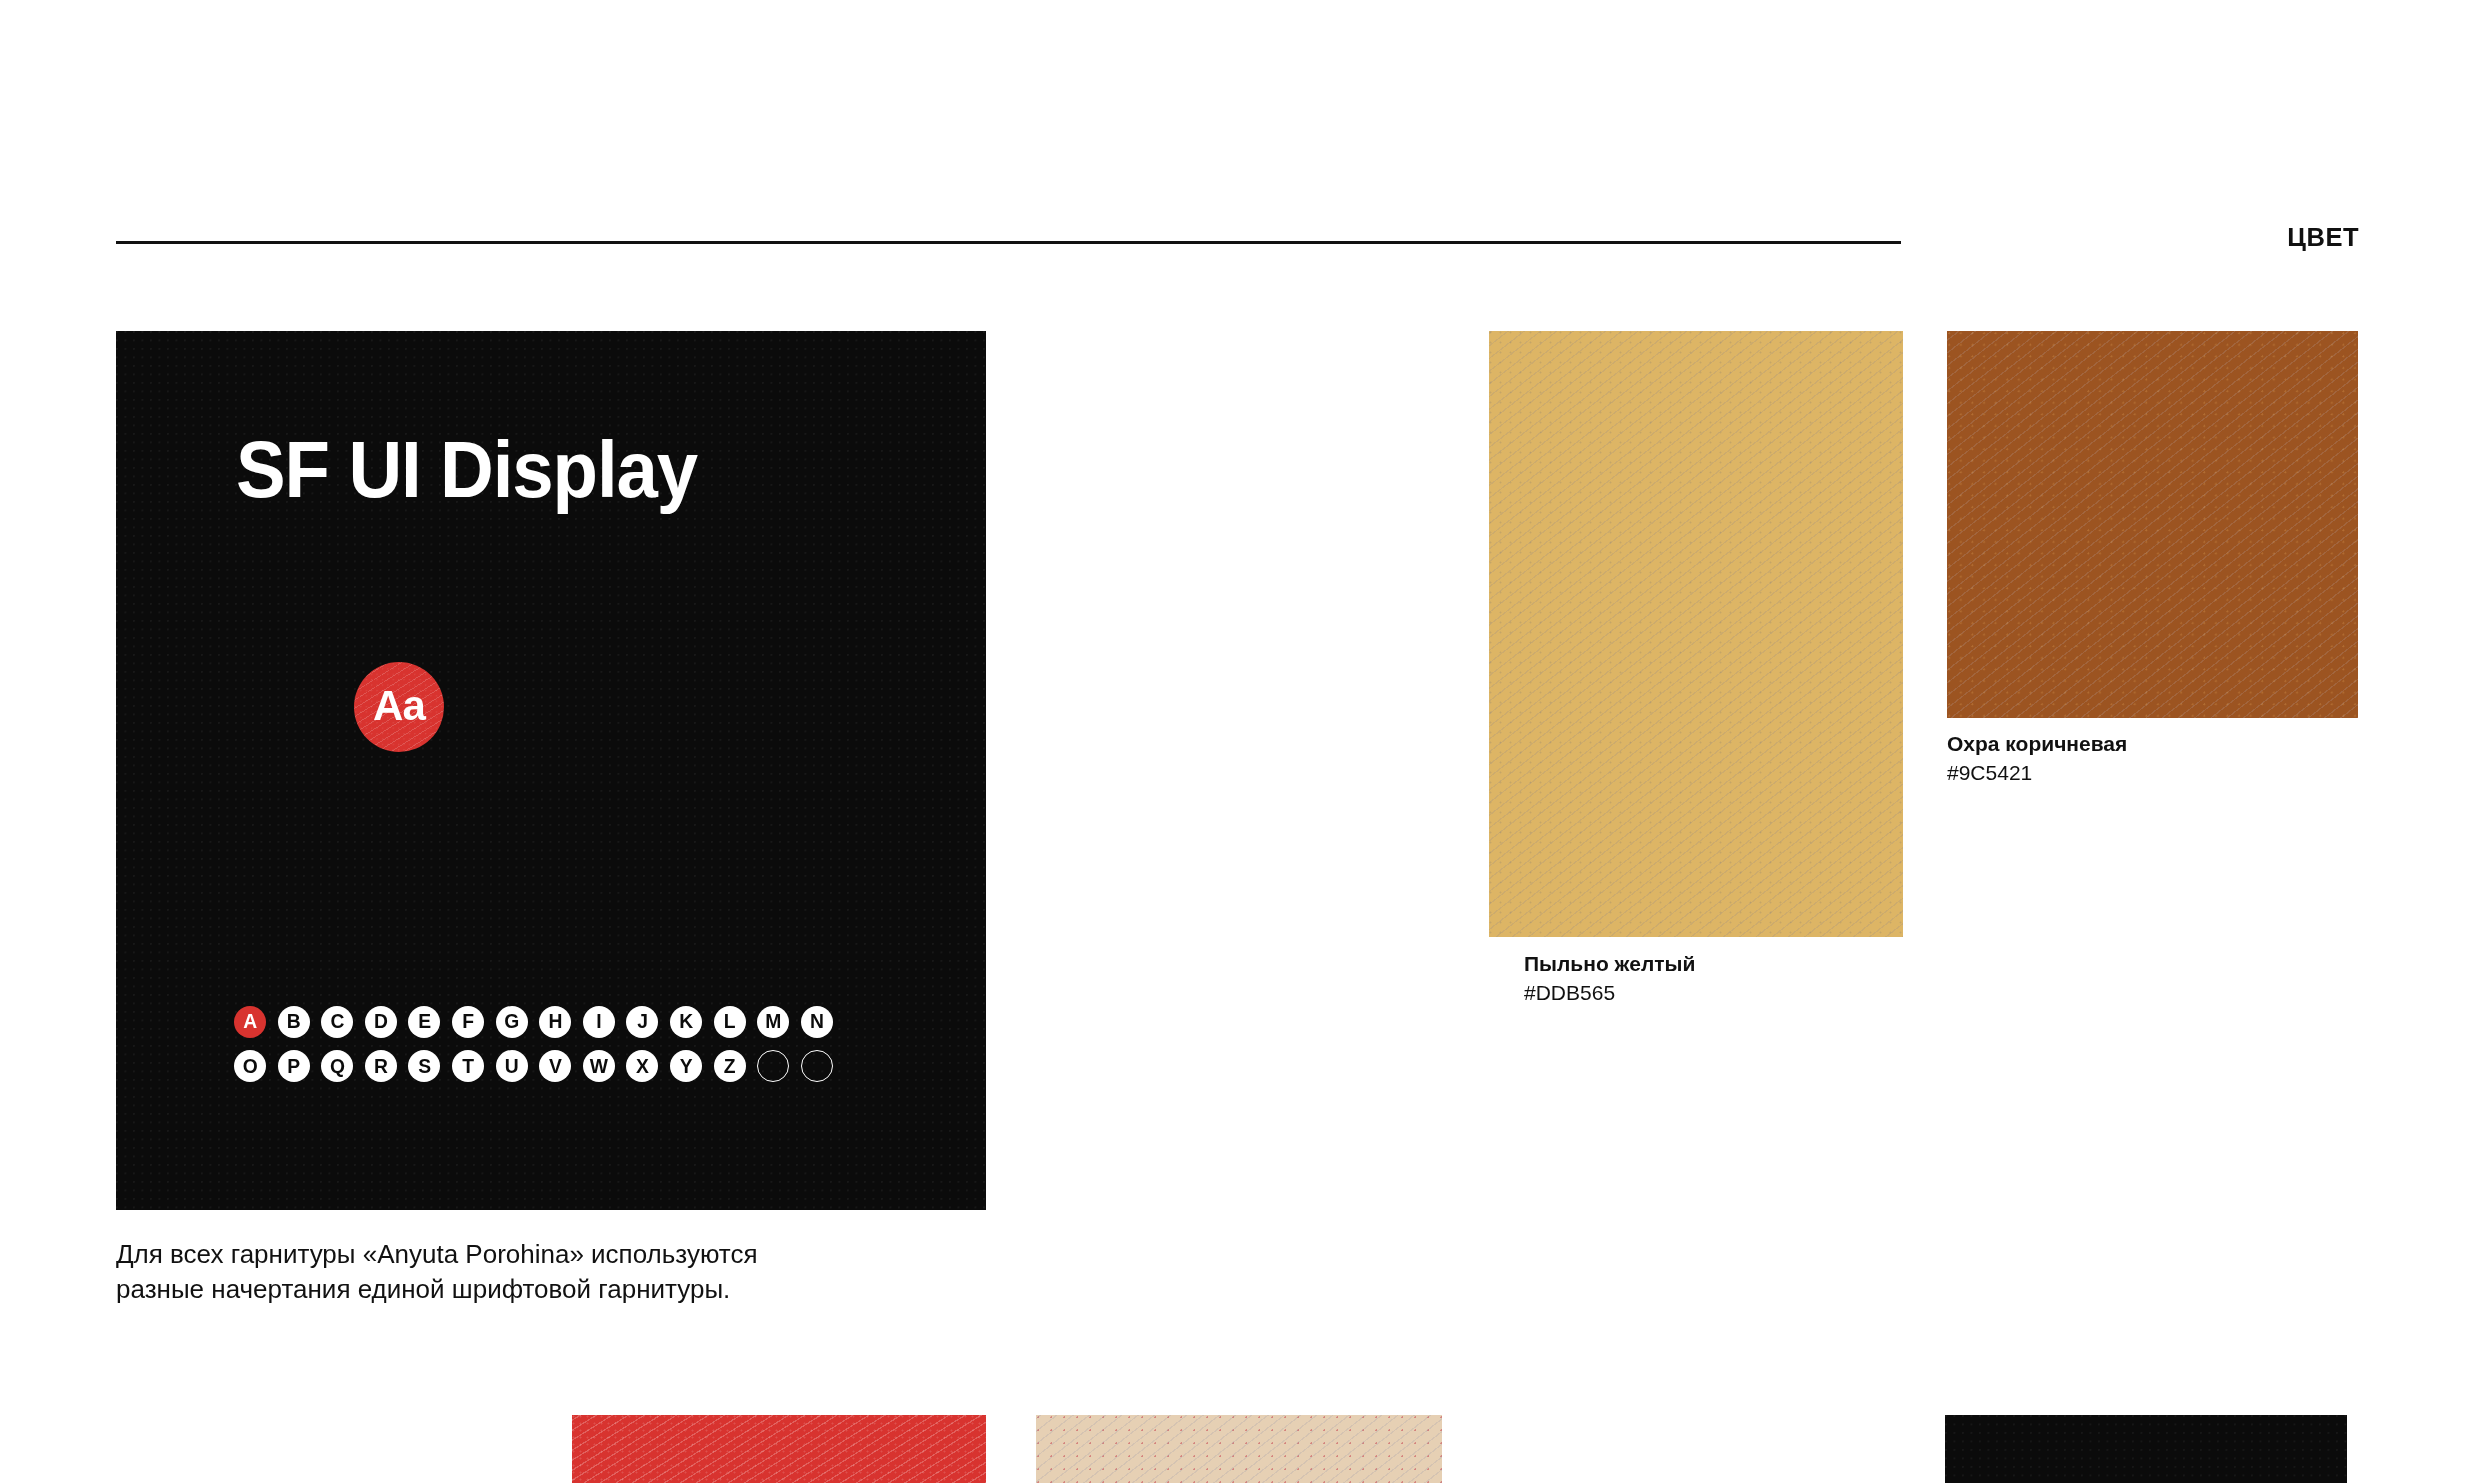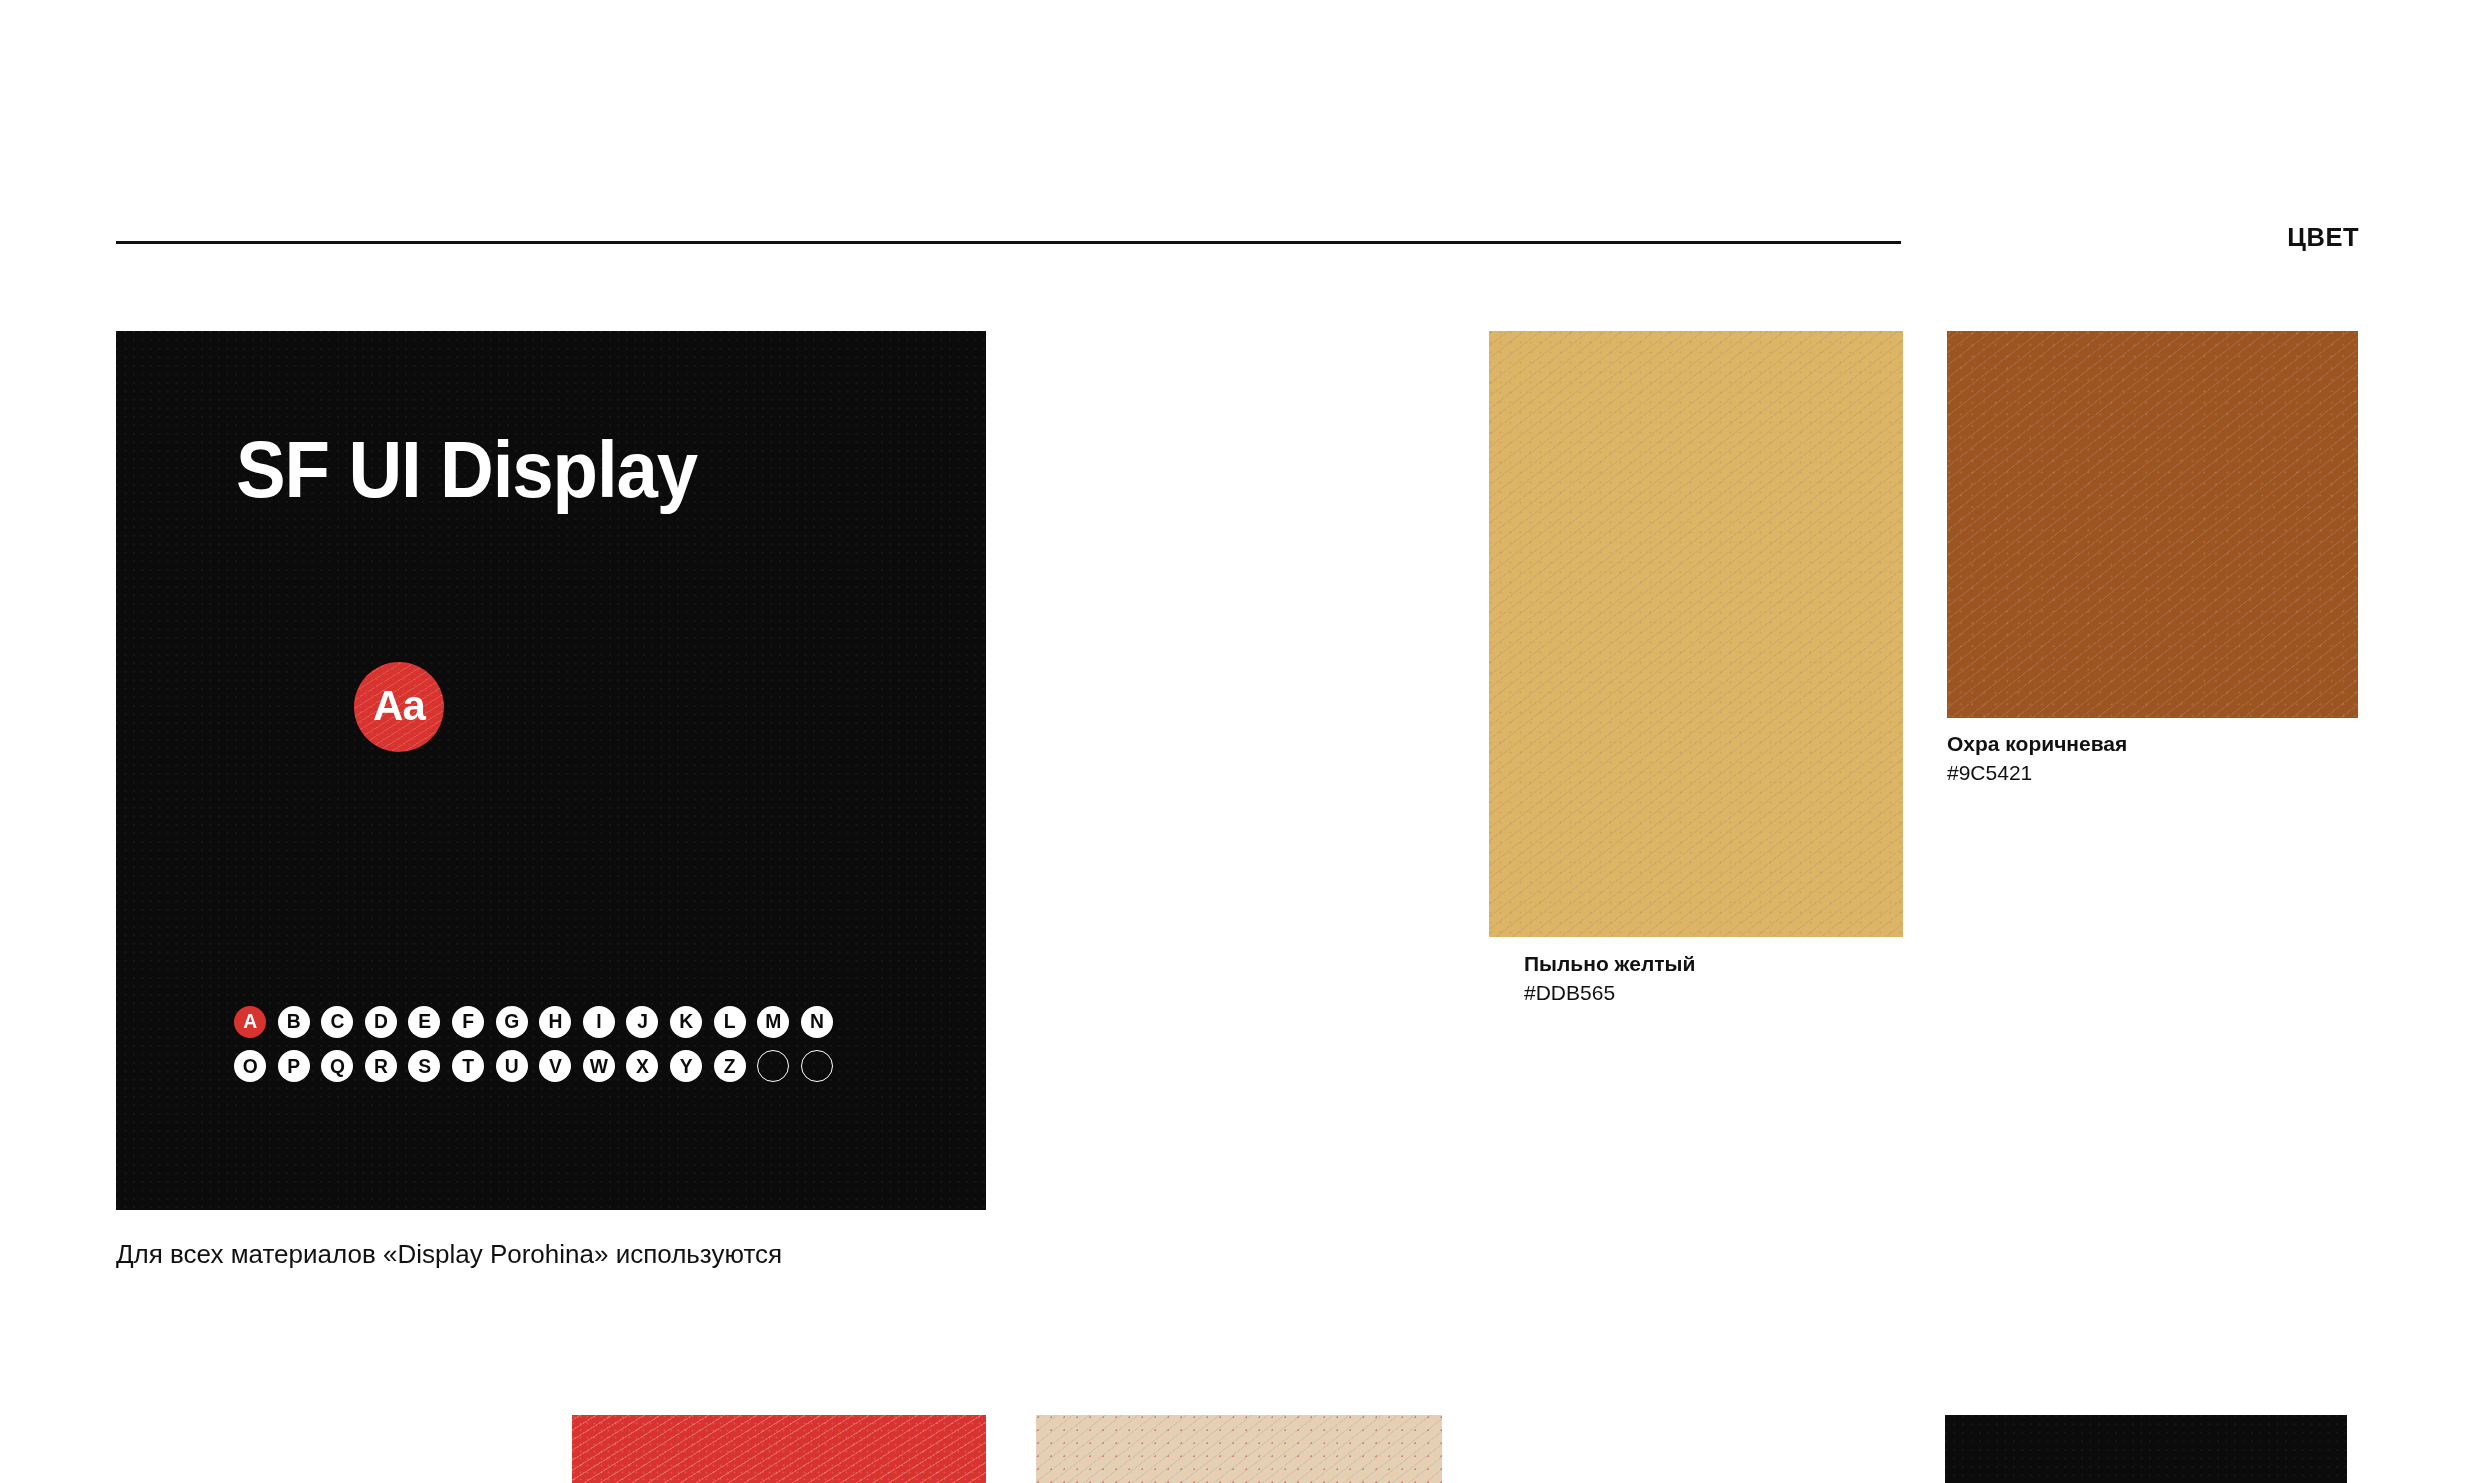--- a/index.html
+++ b/index.html
@@ -184,21 +184,22 @@
         <div class="alpha-cell">Y</div>
         <div class="alpha-cell">Z</div>
         <div class="alpha-cell empty"></div>
         <div class="alpha-cell empty"></div>
       </div>
   </div>
 
 </div>
 
 <div class="caption">
-  <div>Для всех материалов «Display Porohina» используются</div>
+  <div>Для всех гарнитуры «Anyuta Porohina» используются</div>
+  <div>разные начертания единой шрифтовой гарнитуры.</div>
 </div>
 
 <div class="swatch" id="sw-yellow">
   <div class="chip"></div>
 </div>
 <div class="swatch-meta" id="meta-yellow">
   <div class="name">Пыльно желтый</div>
   <div class="hex">#DDB565</div>
 </div>
 

